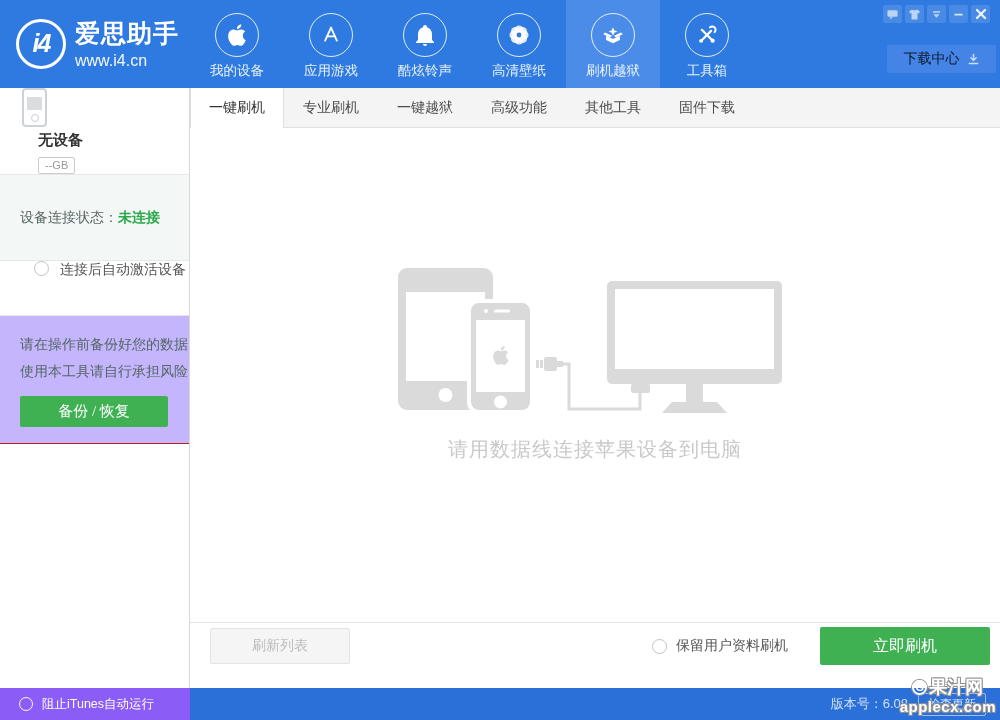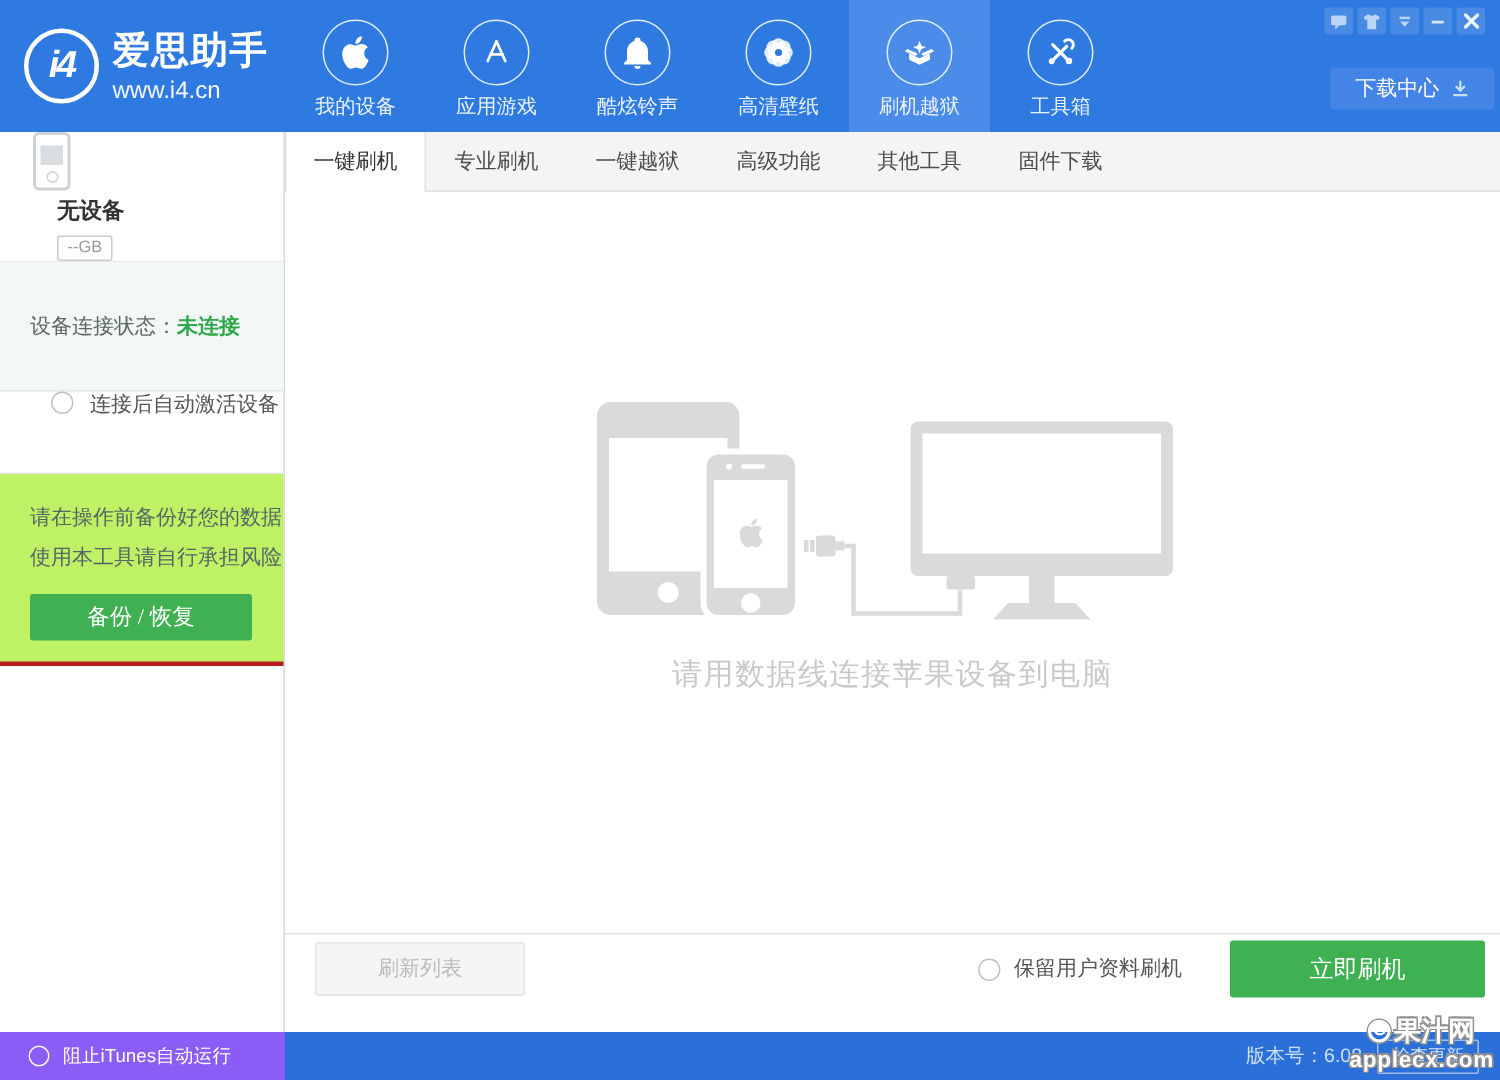--- a/index.html
+++ b/index.html
@@ -21,21 +21,21 @@
   .nav-item.active { background:#4b8ce8; }
   .nav-circle { width:44px; height:44px; margin:0 auto; border:1px solid rgba(255,255,255,.85);
     border-radius:50%; display:flex; align-items:center; justify-content:center; }
   .nav-label { margin-top:5px; font-size:13.5px; color:#eaf2fd; }
 
   .win-controls { position:absolute; top:5px; right:10px; display:flex; gap:3px; }
   .win-btn { width:19px; height:18px; background:rgba(255,255,255,.13); border:none;
     border-radius:2px; display:flex; align-items:center; justify-content:center; cursor:pointer; }
 
   .download-btn { position:absolute; right:4px; top:45px; width:109px; height:28px;
-    background:#4384e6; border:none; border-radius:2px; color:#ffffff; font-size:14px;
+    background:#4384e6; border:none; border-radius:2px; color:#0f172a; font-size:14px;
     display:flex; align-items:center; justify-content:center; gap:7px; cursor:pointer;
     font-family:inherit; }
 
   
   .sidebar { position:absolute; top:88px; left:0; width:190px; bottom:32px; background:#fff;
     border-right:1px solid #d8d8d8; }
   .device-section { height:87px; border-bottom:1px solid #e5e9e9; padding:0 0 0 22px; display:flex;flex-direction:column; }
   .phone-icon { width:25px; height:58px; border:2px solid #ccd2d6; border-radius:4px;
     position:relative; background:#fff; }
   .phone-screen { position:absolute; left:3px; right:3px; top:7px; bottom:15px; background:#d9dde0; }
@@ -49,21 +49,21 @@
   .status-section { height:86px; background:#f3f7f6; border-bottom:1px solid #e5e9e9;
     display:flex; align-items:center; padding-left:20px; font-size:14px; color:#5a6866; }
   .status-value { color:#2aa84a; font-weight:bold; }
 
   .activate-section { height:55px; border-bottom:1px solid #e5e9e9; display:flex;
     padding-left:34px; gap:11px; }
   .radio { width:15px; height:15px; border-radius:50%; border:1.5px solid #c2c2c2;
     background:#fff; flex:none; cursor:pointer; }
   .activate-label { font-size:14px; color:#555; }
 
-  .warning-section { height:128px; background:#bef264; border-bottom:3px solid #b91c1c;
+  .warning-section { height:128px; background:#c4b5fd; border-bottom:1px solid #b91c1c;
     padding:15px 0 0 20px; }
   .warning-line { font-size:14px; color:#566; line-height:27px; }
   .backup-btn { margin-top:11px; width:148px; height:31px; background:#3fb153; border:none;
     border-radius:2px; color:#fff; font-size:15px; cursor:pointer; font-family:Liberation Serif, serif; }
 
   
   .tabbar { position:absolute; top:88px; left:190px; right:0; height:40px; background:#f4f4f4;
     border-bottom:1px solid #e0e0e0; display:flex; }
   .tab { position:relative; width:94px; height:39px; line-height:39px; text-align:center;
     font-size:14px; color:#4c4c4c; cursor:pointer; }

